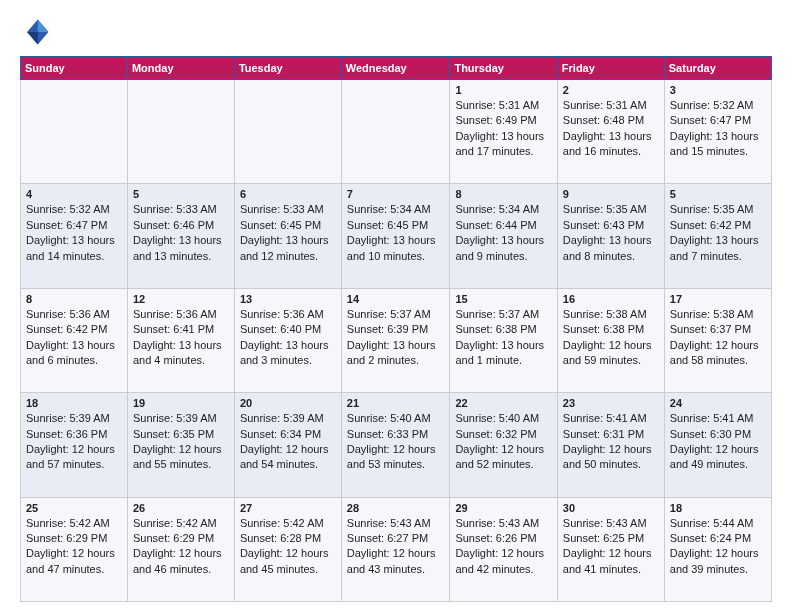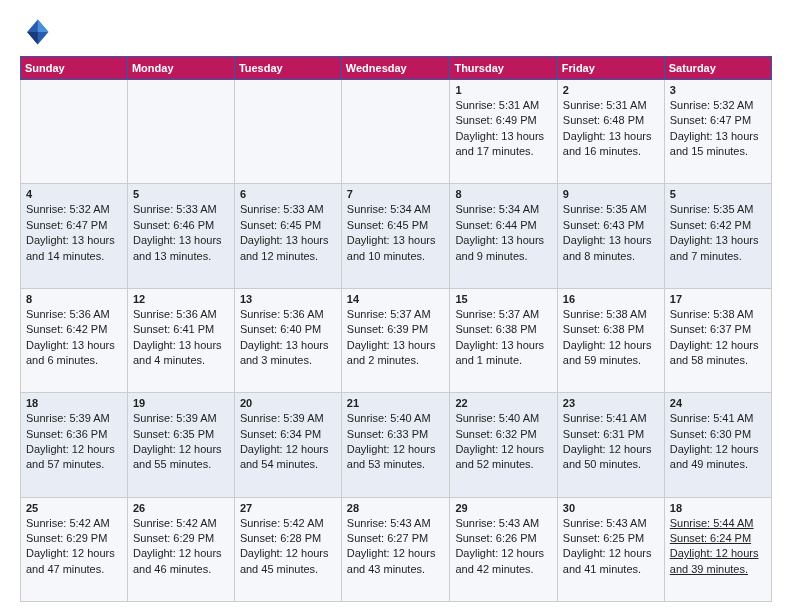--- a/index.html
+++ b/index.html
@@ -357,21 +357,21 @@
             </td>
             <td>
               <span class="day-num">30</span>
               <div class="day-info" style="white-space: pre-line;">Sunrise: 5:43 AM
 Sunset: 6:25 PM
 Daylight: 12 hours
 and 41 minutes.</div>
             </td>
             <td>
               <span class="day-num">18</span>
-              <div class="day-info" style="white-space: pre-line; text-decoration: underline;">Sunrise: 5:44 AM
+              <div class="day-info" style="white-space: pre-line;">Sunrise: 5:44 AM
 Sunset: 6:24 PM
 Daylight: 12 hours
 and 39 minutes.</div>
             </td>
           </tr>
         </tbody>
     </table>
   </div>
 </div>
 

